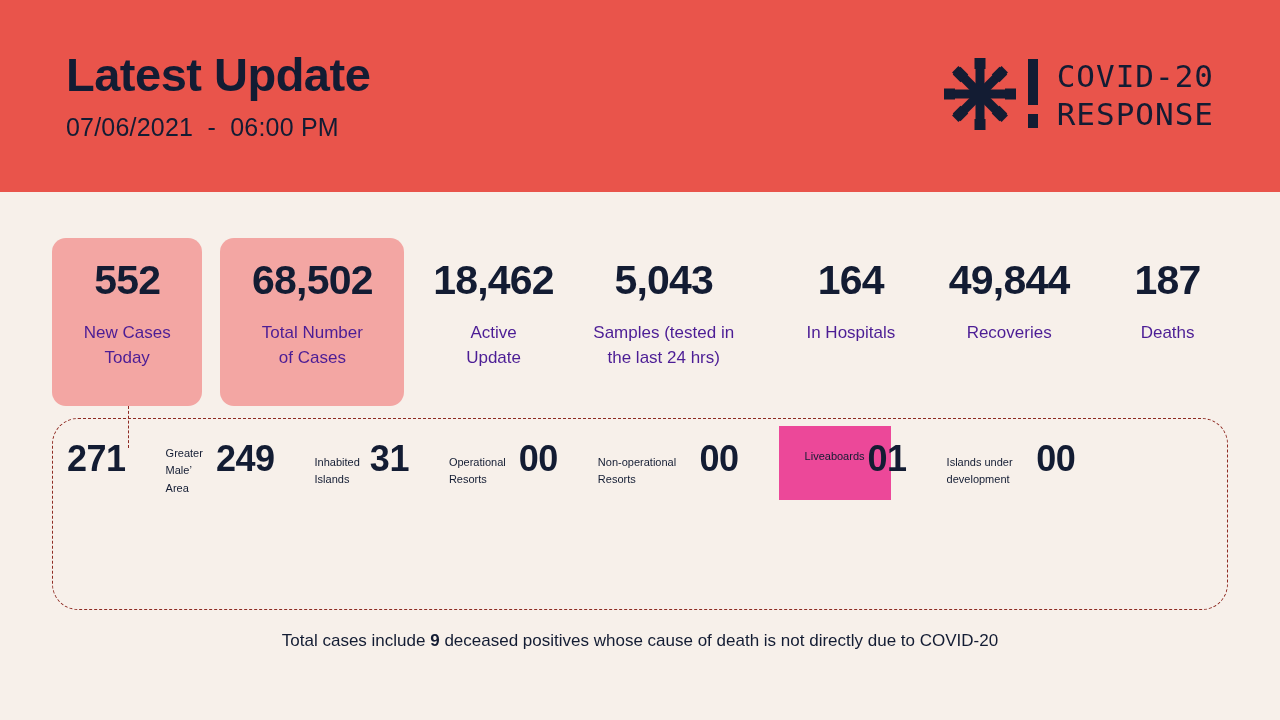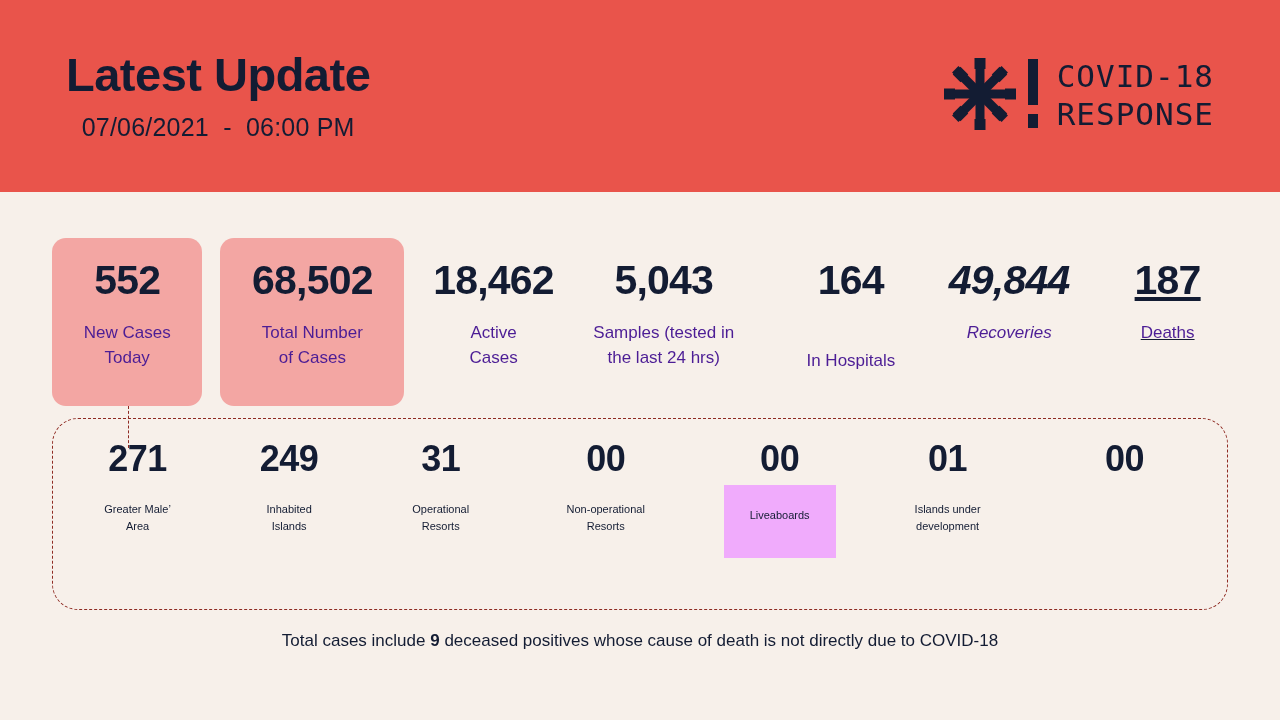--- a/index.html
+++ b/index.html
@@ -35,21 +35,20 @@
     color: #131C33;
     line-height: 1.05;
     margin: 0 0 14px 0;
   }
   .header-timestamp {
     font-size: 25px;
     font-weight: 400;
     color: #131C33;
     letter-spacing: 0.2px;
     white-space: pre;
-    text-align: center;
   }
 
   
   .logo {
     display: flex;
     align-items: center;
     gap: 16px;
   }
   .logo-mark { display: block; }
   .logo-text {
@@ -105,23 +104,23 @@
     font-size: 17px;
     font-weight: 400;
     line-height: 1.45;
     color: #4c1d95;
   }
 
   .w-new    { width: 152px; }
   .w-total  { width: 186px; margin-left: 18px; }
   .w-active { width: 148px; margin-left: 16px; }
   .w-samp   { width: 196px; }
-  .w-hosp   { width: 150px; margin-left: 16px; gap: 28px; }
-  .w-recov  { width: 170px; font-style: italic; }
-  .w-death  { width: 122px; margin-left: 14px; text-decoration: underline; }
+  .w-hosp   { width: 150px; margin-left: 16px; }
+  .w-recov  { width: 170px; }
+  .w-death  { width: 122px; margin-left: 14px; }
 
   
   .connector {
     position: absolute;
     left: 128px;
     top: 214px;
     width: 0;
     height: 42px;
     border-left: 1.5px dashed #8E2A22;
   }
@@ -133,42 +132,42 @@
     border: 1.5px dashed #8E2A22;
     border-radius: 26px;
     height: 192px;
     box-sizing: border-box;
     display: flex;
     align-items: flex-start;
     padding: 22px 10px 0 10px;
   }
   .bd-item {
     box-sizing: border-box;
-    text-align: center;
-    display: flex;
-    flex-direction: column;
+    text-align: left;
+    display: flex;
     align-items: center;
     padding: 0 4px;
+    gap: 40px;
   }
   .bd-value {
     font-size: 36px;
     font-weight: bold;
     letter-spacing: -0.5px;
     line-height: 1;
     color: #131C33;
     margin-bottom: 24px;
   }
   .bd-label {
     font-size: 11px;
     font-weight: 400;
     line-height: 1.55;
     color: #131C33;
   }
   .bd-label.boxed {
-    background: #f0abfc;
+    background: #ec4899;
     padding: 22px 26px 34px 26px;
     margin-top: -16px;
   }
 
   .b-w1 { width: 150px; }
   .b-w2 { width: 155px; }
   .b-w3 { width: 150px; }
   .b-w4 { width: 182px; }
   .b-w5 { width: 168px; }
   .b-w6 { width: 170px; }
@@ -213,21 +212,21 @@
           <rect x="31.5" y="62" width="11" height="11"></rect>
           <rect x="1" y="31.5" width="11" height="11"></rect>
           <rect x="62" y="31.5" width="11" height="11"></rect>
 
           <rect x="85" y="2" width="10" height="46"></rect>
           <rect x="85" y="57" width="10" height="14"></rect>
         </g>
       </svg>
     </span>
     <span class="logo-text">
-      <span>COVID-18</span>
+      <span>COVID-20</span>
       <span>RESPONSE</span>
     </span>
   </div>
 </div>
 
 <div class="main">
 
   <div class="top-stats">
 
     <div class="stat highlight w-new">
@@ -238,21 +237,21 @@
 
     <div class="stat highlight w-total">
       <div class="stat-value">68,502</div>
       <div class="stat-label" style="white-space:pre-line">Total Number
 of Cases</div>
     </div>
 
     <div class="stat w-active">
       <div class="stat-value">18,462</div>
       <div class="stat-label" style="white-space:pre-line">Active
-Cases</div>
+Update</div>
     </div>
 
     <div class="stat w-samp">
       <div class="stat-value">5,043</div>
       <div class="stat-label" style="white-space:pre-line">Samples (tested in
 the last 24 hrs)</div>
     </div>
 
     <div class="stat w-hosp">
       <div class="stat-value">164</div>
@@ -310,16 +309,16 @@
 development</div>
     </div>
 
     <div class="bd-item b-w7">
       <div class="bd-value">00</div>
     </div>
 
   </div>
 
   <div class="footer-note">
-    <span>Total cases include </span><b>9</b><span> deceased positives whose cause of death is not directly due to COVID-18</span>
+    <span>Total cases include </span><b>9</b><span> deceased positives whose cause of death is not directly due to COVID-20</span>
   </div>
 
 </div>
 
 </body></html>

